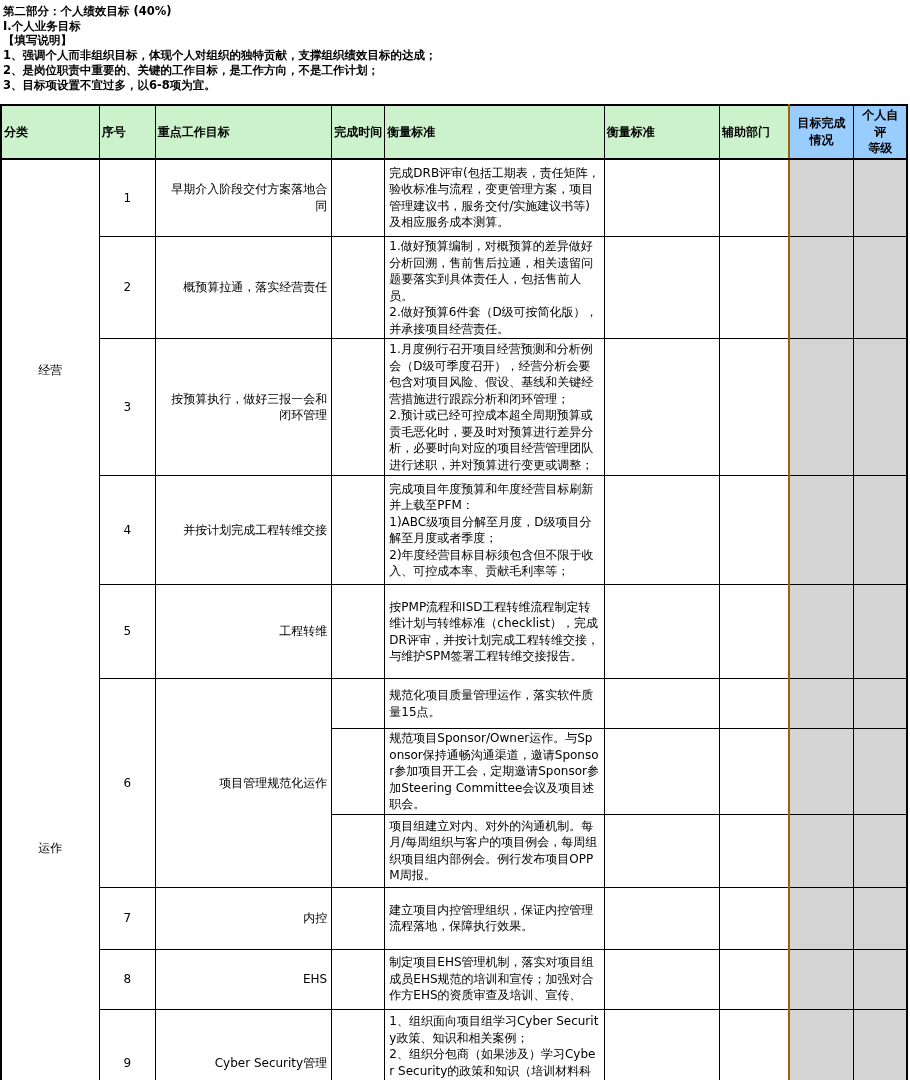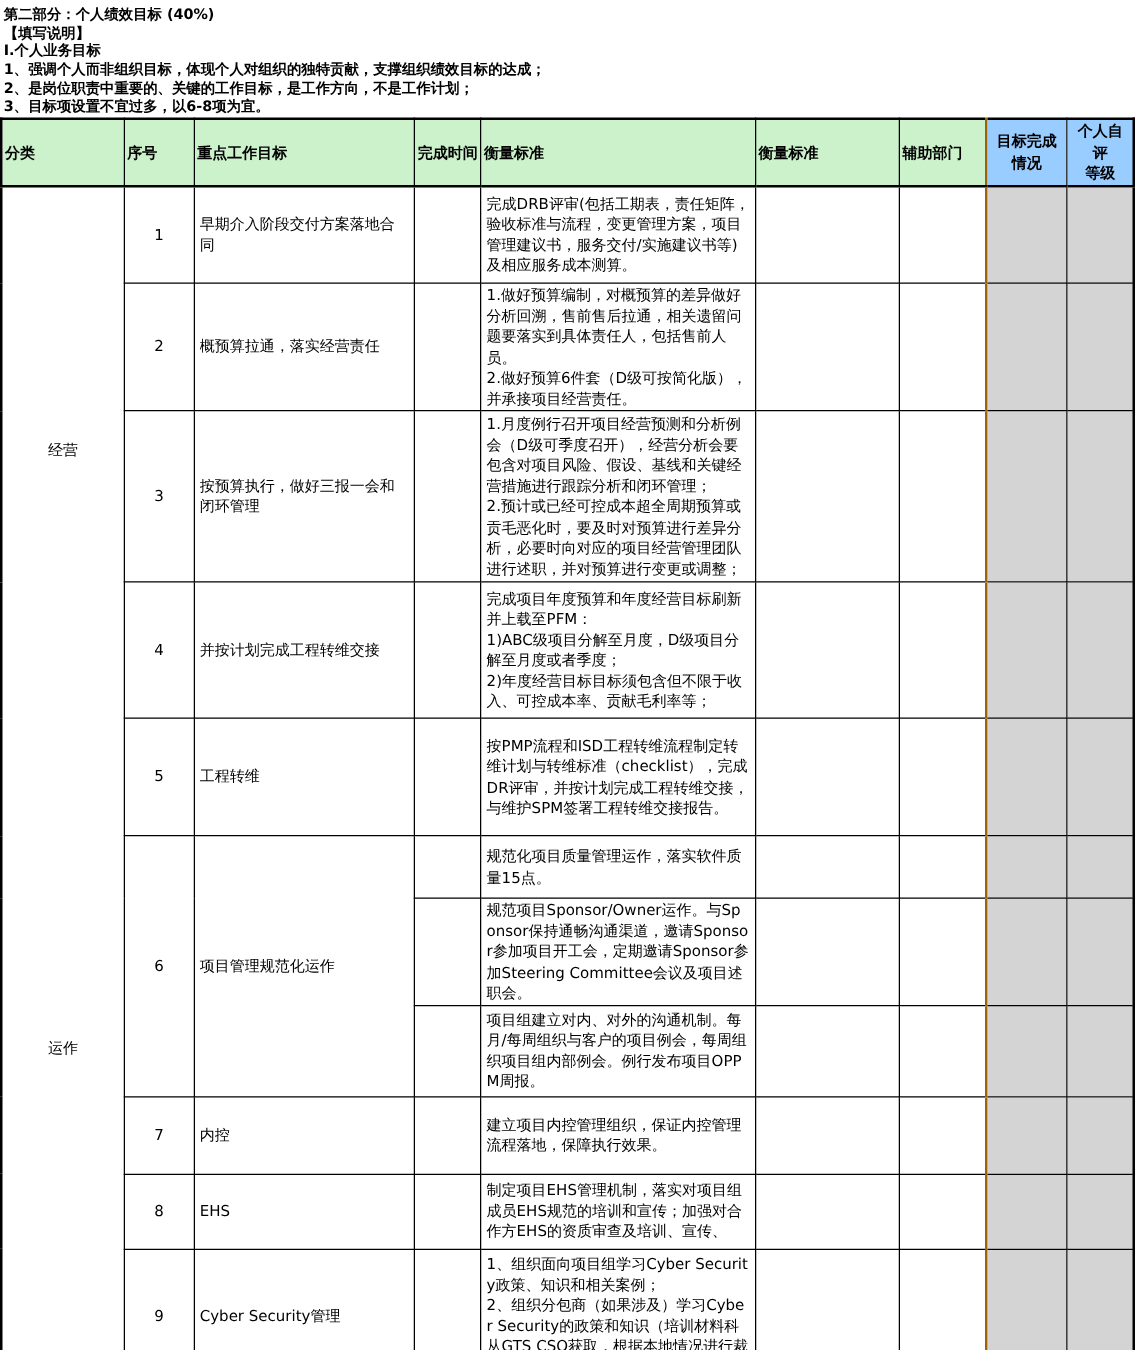--- a/index.html
+++ b/index.html
@@ -1,41 +1,41 @@
 <!DOCTYPE html>
 <html><head>
 <meta charset="utf-8">
 <style>
   html,body{margin:0;padding:0;background:#fff;}
   body{width:910px;height:1080px;font-family:"DejaVu Sans","Liberation Sans",sans-serif;color:#000;overflow:hidden;}
-  .intro{padding:4px 3px 2px 3px;}
+  .intro{padding:4px 3px 12px 3px;}
   .intro-line{font-weight:bold;font-size:11.5px;line-height:14.7px;white-space:nowrap;}
   table.goals{border-collapse:collapse;table-layout:fixed;width:908px;border:2px solid #000;margin-left:0;}
   td{border:1px solid #000;font-size:12px;line-height:16.5px;padding:1px 4px;vertical-align:middle;overflow:hidden;word-break:break-all;}
   tr.hdr td{font-weight:bold;text-align:left;border-bottom:2px solid #000;padding:1px 2px;}
   td.green{background:#ccf2cc;}
   td.blue{background:#99ccff;}
   td.gray{background:#d4d4d4;}
   td.thickleft{border-left:2px solid #a16207;margin-top:47px;}
   td.c-no{text-align:center;}
-  td.c-goal{text-align:left;}
+  td.c-goal{text-align:right;}
   td.c-meas{text-align:left;white-space:pre-wrap;}
   td.hdr-goal{text-align:left;}
   td.cat-cell{position:relative;border-bottom:2px solid #000;}
   .cat-label{position:absolute;left:0;right:0;text-align:center;font-size:12px;}
   .cat-a{top:calc(22% - 8px);}
   .cat-b{top:calc(72% - 8px);}
 </style>
 </head>
 <body>
 
 <div class="intro">
   <div class="intro-line">第二部分：个人绩效目标 (40%)</div>
+  <div class="intro-line">Ⅰ.个人业务目标</div>
   <div class="intro-line">【填写说明】</div>
-  <div class="intro-line">Ⅰ.个人业务目标</div>
   <div class="intro-line">1、强调个人而非组织目标，体现个人对组织的独特贡献，支撑组织绩效目标的达成；</div>
   <div class="intro-line">2、是岗位职责中重要的、关键的工作目标，是工作方向，不是工作计划；</div>
   <div class="intro-line">3、目标项设置不宜过多，以6-8项为宜。</div>
 </div>
 
 <table class="goals">
   <colgroup>
     <col style="width:98px">
       <col style="width:56px">
       <col style="width:176px">

